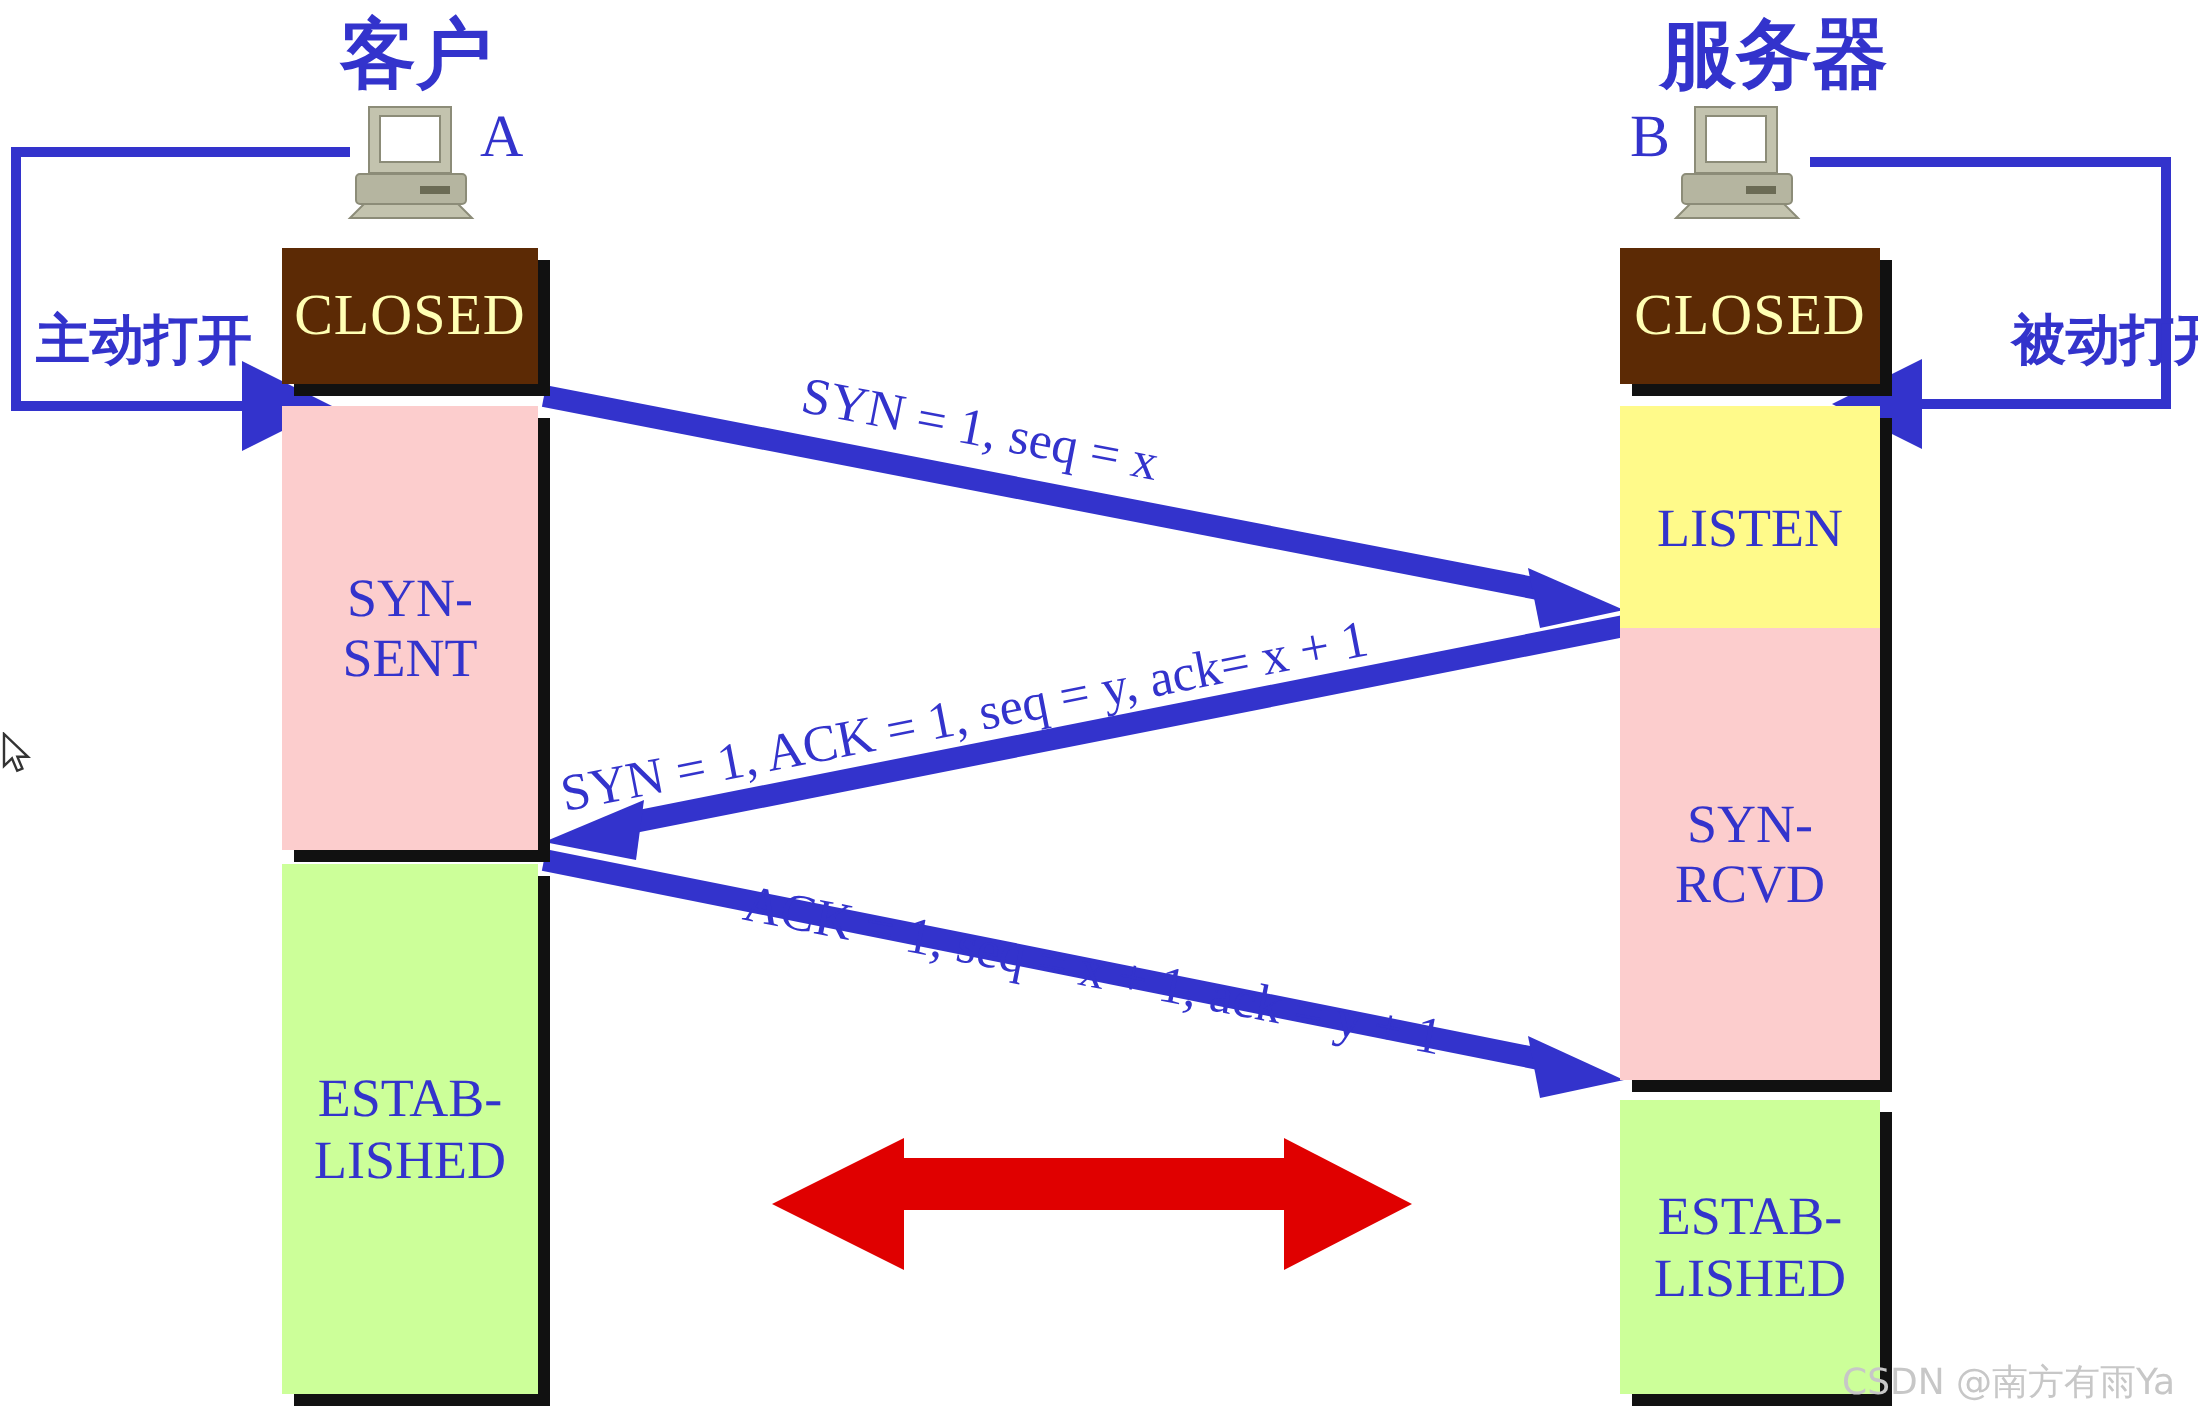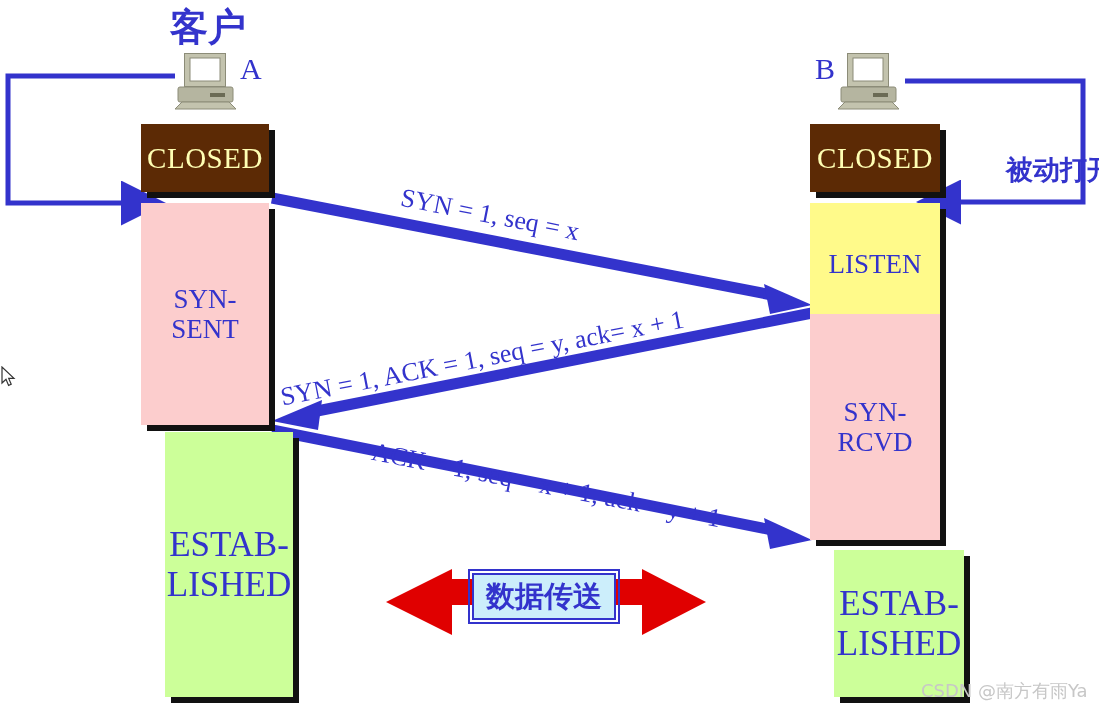--- a/index.html
+++ b/index.html
@@ -9,21 +9,21 @@
 
   
   .sbox{position:absolute;display:flex;align-items:center;justify-content:center;
         text-align:center;line-height:1.12;box-sizing:border-box;
         box-shadow:6px 6px 0 0 #111111;}
   .sbox .lbl{display:block;white-space:pre-line;}
 
   .closed   {background:#5C2A05;color:#FFFFB4;font-size:29px;letter-spacing:.5px;}
   .listen   {background:#FFFA8A;color:#3333CC;font-size:27px;}
   .synpink  {background:#FCCDCD;color:#3333CC;font-size:27px;}
-  .estabgrn {background:#CCFF99;color:#3333CC;font-size:35px;margin-left:24px;}
+  .estabgrn {background:#CCFF99;color:#3333CC;font-size:27px;}
 
   
   .cnlabel{position:absolute;color:#3333CC;font-family:"DejaVu Sans",sans-serif;
            font-size:38px;font-weight:bold;white-space:nowrap;}
   .hostletter{position:absolute;color:#3333CC;font-size:30px;font-weight:normal;
               font-family:"Liberation Serif",serif;}
   .openlabel{position:absolute;color:#3333CC;font-family:"DejaVu Sans",sans-serif;
              font-size:27px;font-weight:bold;white-space:nowrap;}
 
   
@@ -86,20 +86,21 @@
     </g>
 
     <g>
       <path d="M448,592 L648,592" stroke="#E00000" stroke-width="26" fill="none"></path>
       <path d="M386,602 L452,569 L452,635 Z" fill="#E00000"></path>
       <path d="M706,602 L642,569 L642,635 Z" fill="#E00000"></path>
     </g>
   </svg>
 
   <div class="cnlabel" style="left:170px;top:2px;">客户</div>
+  <div class="cnlabel" style="left:830px;top:2px;">服务器</div>
 
   <div class="pc" style="left:170px;top:52px;">
     <svg viewBox="0 0 72 58" width="72" height="58">
       <rect x="14" y="1" width="42" height="34" fill="#8C8C78"></rect>
       <rect x="15" y="2" width="40" height="32" fill="#C3C3AE"></rect>
       <rect x="20" y="6" width="30" height="23" fill="#FFFFFF" stroke="#8C8C78" stroke-width="1"></rect>
       <rect x="8" y="35" width="55" height="15" rx="2" fill="#B5B5A0" stroke="#8C8C78" stroke-width="1"></rect>
       <rect x="40" y="41" width="15" height="4" fill="#6B6B55"></rect>
       <path d="M12,50 L59,50 L66,57 L5,57 Z" fill="#C3C3AE" stroke="#8C8C78" stroke-width="1"></path>
     </svg>
@@ -111,20 +112,21 @@
       <rect x="14" y="1" width="42" height="34" fill="#8C8C78"></rect>
       <rect x="15" y="2" width="40" height="32" fill="#C3C3AE"></rect>
       <rect x="20" y="6" width="30" height="23" fill="#FFFFFF" stroke="#8C8C78" stroke-width="1"></rect>
       <rect x="8" y="35" width="55" height="15" rx="2" fill="#B5B5A0" stroke="#8C8C78" stroke-width="1"></rect>
       <rect x="40" y="41" width="15" height="4" fill="#6B6B55"></rect>
       <path d="M12,50 L59,50 L66,57 L5,57 Z" fill="#C3C3AE" stroke="#8C8C78" stroke-width="1"></path>
     </svg>
   </div>
   <div class="hostletter" style="left:815px;top:52px;">B</div>
 
+  <div class="openlabel" style="left:18px;top:152px;">主动打开</div>
   <div class="openlabel" style="left:1006px;top:152px;">被动打开</div>
 
   <div class="sbox closed" style="left:141px;top:124px;width:128px;height:68px;">
     <span class="lbl">CLOSED</span>
   </div>
 
   <div class="sbox synpink" style="left:141px;top:203px;width:128px;height:222px;">
     <span class="lbl">SYN-
 SENT</span>
   </div>
@@ -151,23 +153,20 @@
     <span class="lbl">ESTAB-
 LISHED</span>
   </div>
 
   <div class="msg" style="left:404px;top:183px;transform:rotate(11deg);">SYN = 1, seq = x</div>
 
   <div class="msg" style="left:278px;top:383px;transform:rotate(-11deg);">SYN = 1, ACK = 1, seq = y, ack= x + 1</div>
 
   <div class="msg" style="left:375px;top:437px;transform:rotate(11deg);">ACK = 1, seq = x + 1, ack = y + 1</div>
 
-  <div class="dtbox" style="left:472px;top:573px;width:140px;height:43px;">
-    <span>数据传送</span>
-  </div>
 
   <div class="wm" style="left:921px;top:679px;">CSDN @南方有雨Ya</div>
 
   <div class="cursor" style="left:1px;top:366px;">
     <svg width="16" height="22" viewBox="0 0 16 22">
       <path d="M1,1 L1,17 L5,13.2 L7.6,19.4 L10.2,18.3 L7.7,12.4 L13,12.4 Z" fill="#ffffff" stroke="#333333" stroke-width="1.2"></path>
     </svg>
   </div>
 
 </div>

